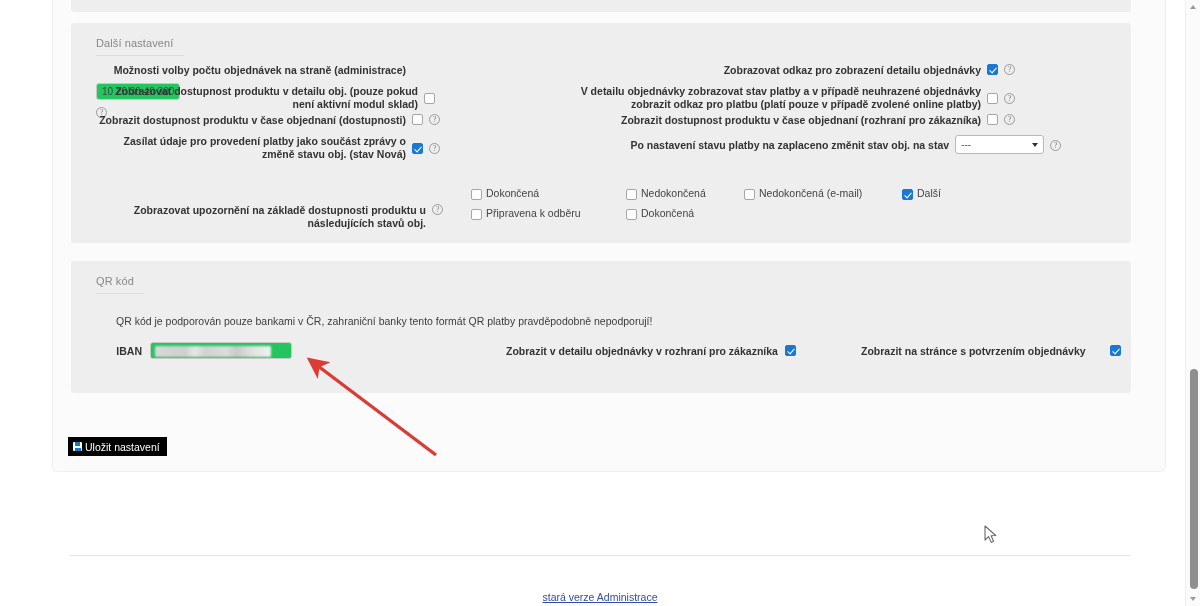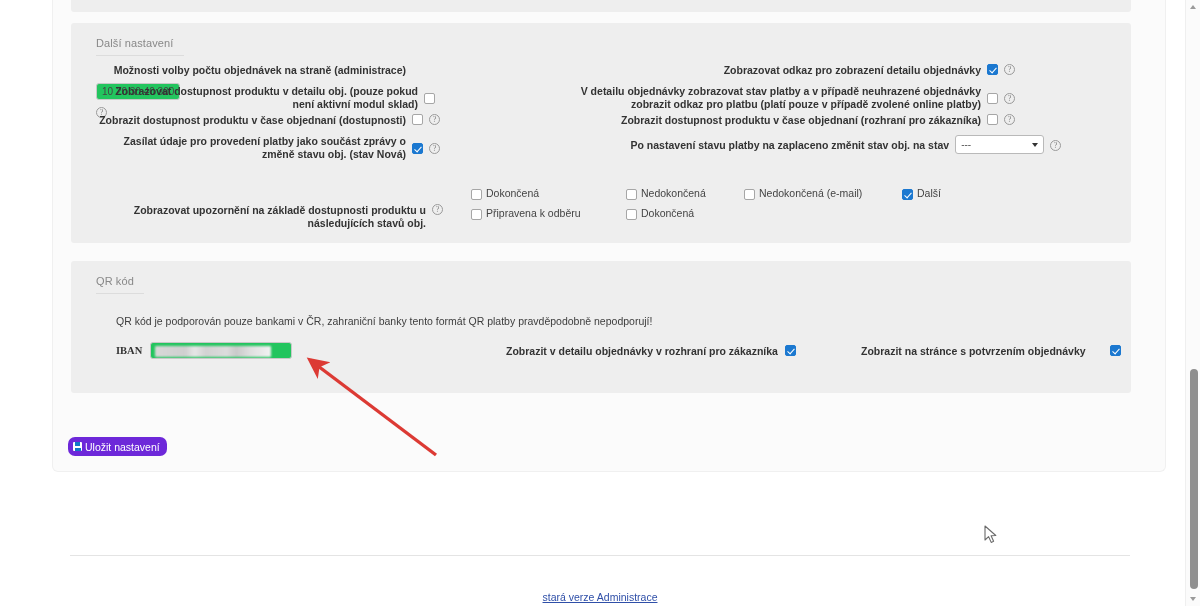--- a/index.html
+++ b/index.html
@@ -113,21 +113,21 @@
     position:absolute; left:4px; top:3px; width:116px; height:11px;
     background:linear-gradient(90deg,#d8d8d8 0%,#cfcfcf 26%,#e6e6e6 34%,
                #d2d2d2 44%,#dcdcdc 62%,#c9c9c9 70%,#dfdfdf 82%,#f2f2f2 100%);
     filter:blur(1.1px);
     border-radius:1px;
   }
 
   
   #save-btn {
     position:absolute; left:15px; top:447px;
-    height:19px; background:#6d28d9; border:none; border-radius:7px;
+    height:19px; background:#000000; border:none; border-radius:0;
     color:#ffffff; font-size:10.5px; font-family:"Liberation Sans", sans-serif;
     padding:0 7px 0 5px; display:flex; align-items:center; gap:3px;
     cursor:pointer;
   }
   .save-ico {
     width:9px; height:9px; background:#ffffff; position:relative; border-radius:1px;
   }
   .save-ico::before {
     content:""; position:absolute; left:2px; top:0; width:5px; height:3.5px;
     background:#1278c8;
@@ -279,21 +279,21 @@
     </div>
   </div>
 
   <div class="panel" id="panel-qr">
     <div class="panel-legend">QR kód</div>
     <div class="legend-rule" style="width:48px;"></div>
 
     <div class="qr-note" style="left:45px; top:54px;">QR kód je podporován pouze bankami v ČR, zahraniční banky tento formát QR platby pravděpodobně nepodporují!</div>
 
     <div class="frow" style="left:45px; top:81px; gap:8px; align-items:center;">
-      <div class="lbl" style="width:26px;font-family:Liberation Serif, serif;">IBAN</div>
+      <div class="lbl" style="width:26px;">IBAN</div>
       <div class="tinput" style="width:142px; position:relative;">
         <span class="redacted"></span>
       </div>
     </div>
 
     <div class="frow" style="left:435px; top:83px; gap:7px; align-items:center;">
       <div class="lbl">Zobrazit v detailu objednávky v rozhraní pro zákazníka</div>
       <div class="cb on" style="margin-top:0;"></div>
     </div>
 

